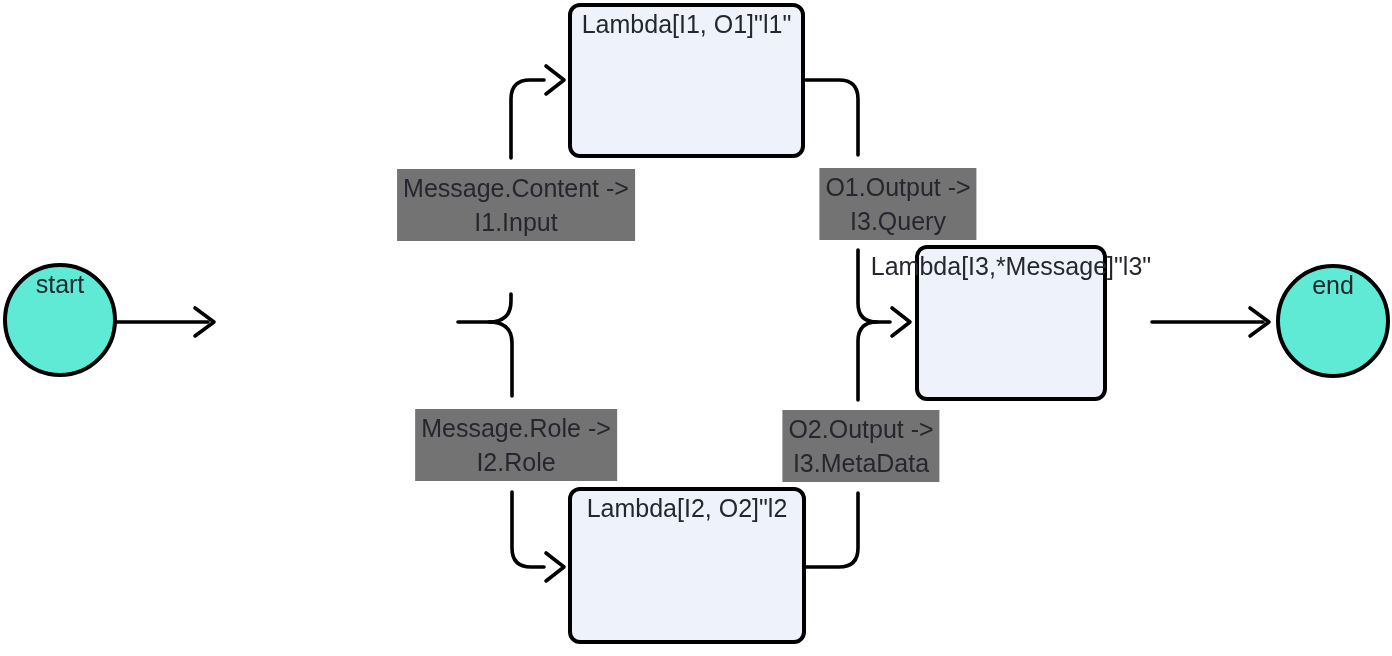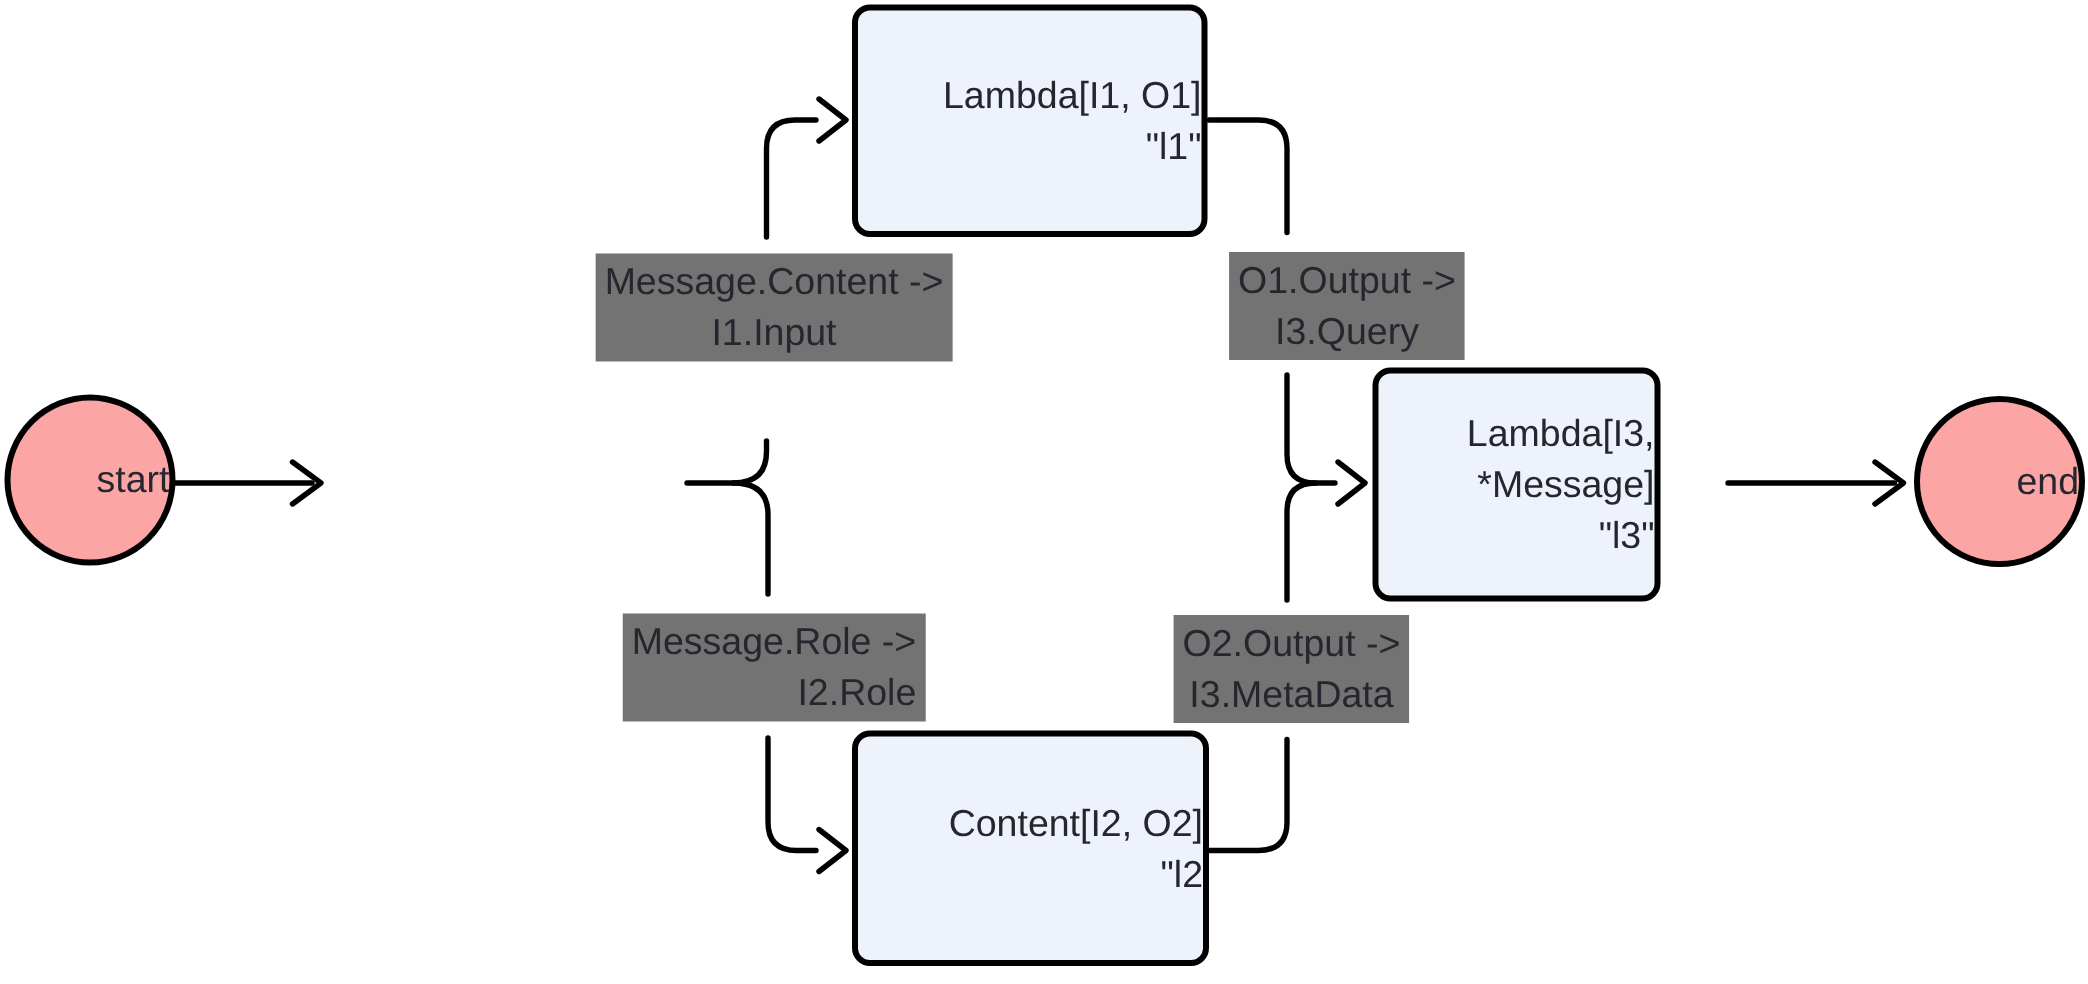--- a/index.html
+++ b/index.html
@@ -26,35 +26,35 @@
     fill: none;
     stroke: #000000;
     stroke-width: 3.6;
     stroke-linecap: round;
     stroke-linejoin: round;
   }
   .node {
     position: absolute;
     box-sizing: border-box;
     display: flex;
-    flex-direction: column;
-    align-items: flex-end;
+    flex-direction: row;
+    align-items: flex-start;
     justify-content: center;
     text-align: center;
     z-index: 2;
     font-size: 25px;
     line-height: 34px;
   }
   .node.box {
     background: #edf2fb;
     border: 4px solid #000000;
     border-radius: 12px;
   }
   .node.terminal {
-    background: #fca5a5;
+    background: #5eead4;
     border: 4px solid #000000;
     border-radius: 50%;
   }
   .edge-label {
     position: absolute;
     transform: translate(-50%, -50%);
     background: #737373;
     z-index: 2;
     text-align: center;
     font-size: 25px;
@@ -103,21 +103,21 @@
     <span>start</span>
   </div>
 
 
   <div class="node box" style="left:568px; top:3px; width:237px; height:155px;">
     <span>Lambda[I1, O1]</span>
     <span>"l1"</span>
   </div>
 
   <div class="node box" style="left:568px; top:487px; width:238px; height:157px;">
-    <span>Content[I2, O2]</span>
+    <span>Lambda[I2, O2]</span>
     <span>"l2</span>
   </div>
 
   <div class="node box" style="left:915px; top:245px; width:192px; height:156px;">
     <span>Lambda[I3,</span>
     <span>*Message]</span>
     <span>"l3"</span>
   </div>
 
   <div class="node terminal" style="left:1276px; top:264px; width:114px; height:114px;">
@@ -127,21 +127,21 @@
   <div class="edge-label" style="left:516px; top:205px;">
     <span>Message.Content -&gt;</span>
     <span>I1.Input</span>
   </div>
 
   <div class="edge-label" style="left:898px; top:204px;">
     <span>O1.Output -&gt;</span>
     <span>I3.Query</span>
   </div>
 
-  <div class="edge-label" style="left:516px; top:445px;text-align:right;">
+  <div class="edge-label" style="left:516px; top:445px;">
     <span>Message.Role -&gt;</span>
     <span>I2.Role</span>
   </div>
 
   <div class="edge-label" style="left:861px; top:446px;">
     <span>O2.Output -&gt;</span>
     <span>I3.MetaData</span>
   </div>
 
 </div>

